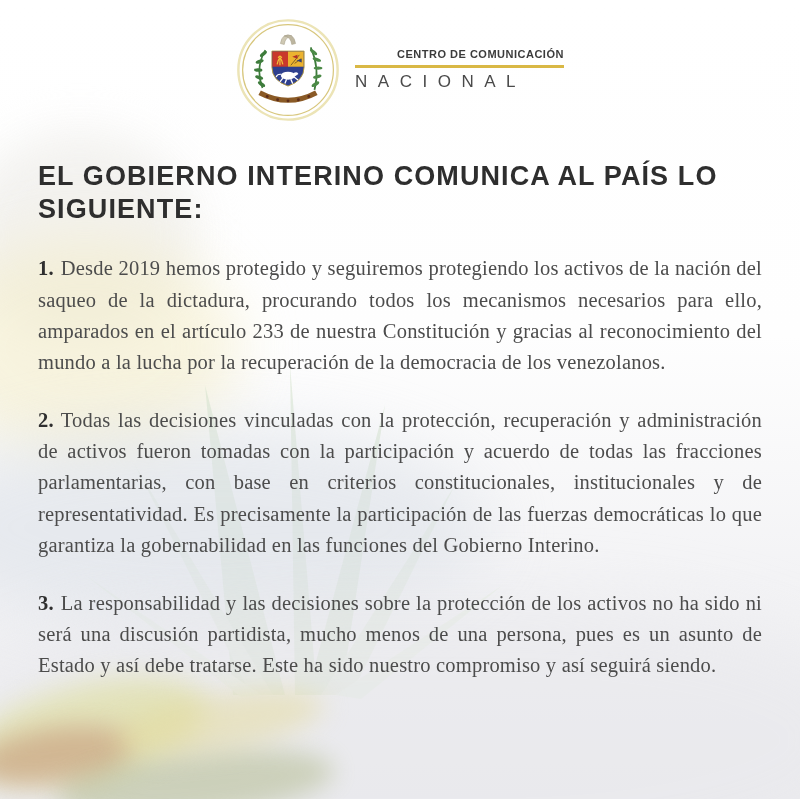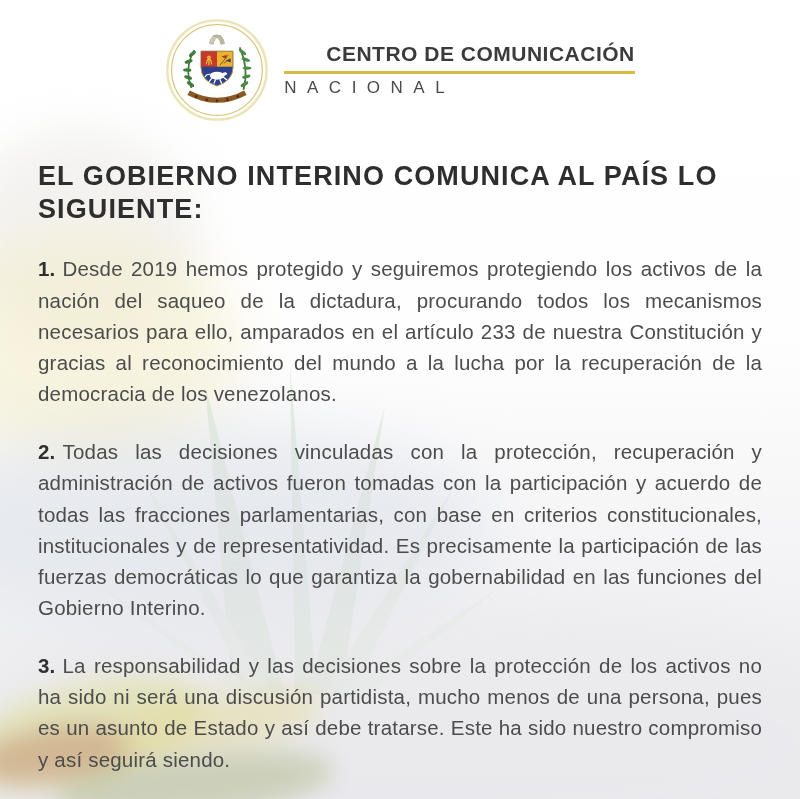--- a/index.html
+++ b/index.html
@@ -17,32 +17,32 @@
   .wm-graywash{left:-50px;top:600px;width:920px;height:280px;background:#e7e7eb;opacity:.55;filter:blur(34px);border-radius:40%;}
   .wm-petal1{left:-40px;top:685px;width:250px;height:95px;background:#d9d87a;opacity:.45;filter:blur(14px);transform:rotate(-14deg);}
   .wm-petal2{left:-25px;top:728px;width:160px;height:55px;background:#a74a33;opacity:.28;filter:blur(12px);transform:rotate(-8deg);}
   .wm-petal3{left:55px;top:752px;width:280px;height:65px;background:#8f9c52;opacity:.32;filter:blur(12px);transform:rotate(-6deg);}
   .wm-petal4{left:115px;top:695px;width:210px;height:55px;background:#e4da9a;opacity:.5;filter:blur(13px);transform:rotate(-10deg);}
   .wm-leaves{position:absolute;left:55px;top:345px;opacity:.5;}
   
   .header{position:relative;display:flex;align-items:center;justify-content:center;gap:15px;padding-top:18px;}
   .emblem{width:104px;height:104px;flex:0 0 auto;}
   .brand{display:flex;flex-direction:column;}
-  .brand-top{font-size:21px;font-weight:700;letter-spacing:.5px;color:#3b3b3b;white-space:nowrap;margin-left:42px;}
+  .brand-top{font-size:11px;font-weight:700;letter-spacing:.5px;color:#3b3b3b;white-space:nowrap;margin-left:42px;}
   .brand-rule{height:3px;background:#d9b845;margin:5px 0 4px;}
   .brand-bottom{font-size:17px;font-weight:400;color:#4a4a4a;letter-spacing:10.5px;margin-right:-10.5px;white-space:nowrap;}
   
   .main{position:relative;padding:0 38px;}
   h1.title{
     margin:38px 0 16px;font-size:27px;line-height:1.23;font-weight:700;
     letter-spacing:1.1px;color:#2e2e2e;
   }
   .para{
     margin:27px 0 0;font-size:20.5px;line-height:1.52;color:#4c4c4c;
-    letter-spacing:.2px;text-align:justify;
+    letter-spacing:.2px;text-align:justify;font-family:Liberation Serif, serif;
   }
   .para .num{font-weight:700;color:#2f2f2f;margin-right:7px;}
 </style>
 </head>
 <body>
 
 <div class="page">
 
   <div class="bg">
     <div class="wm wm-ghost"></div>

